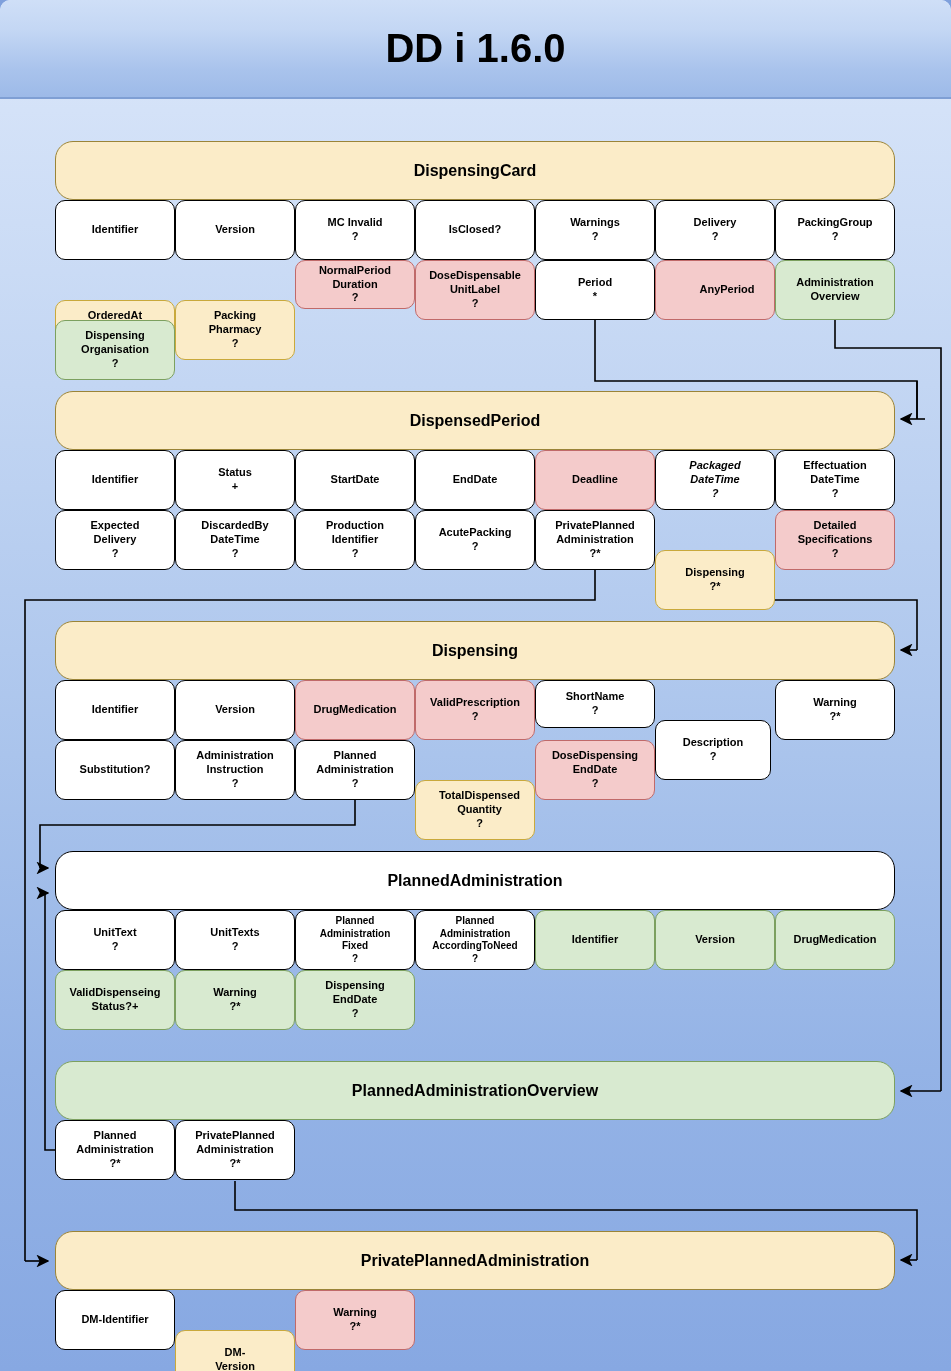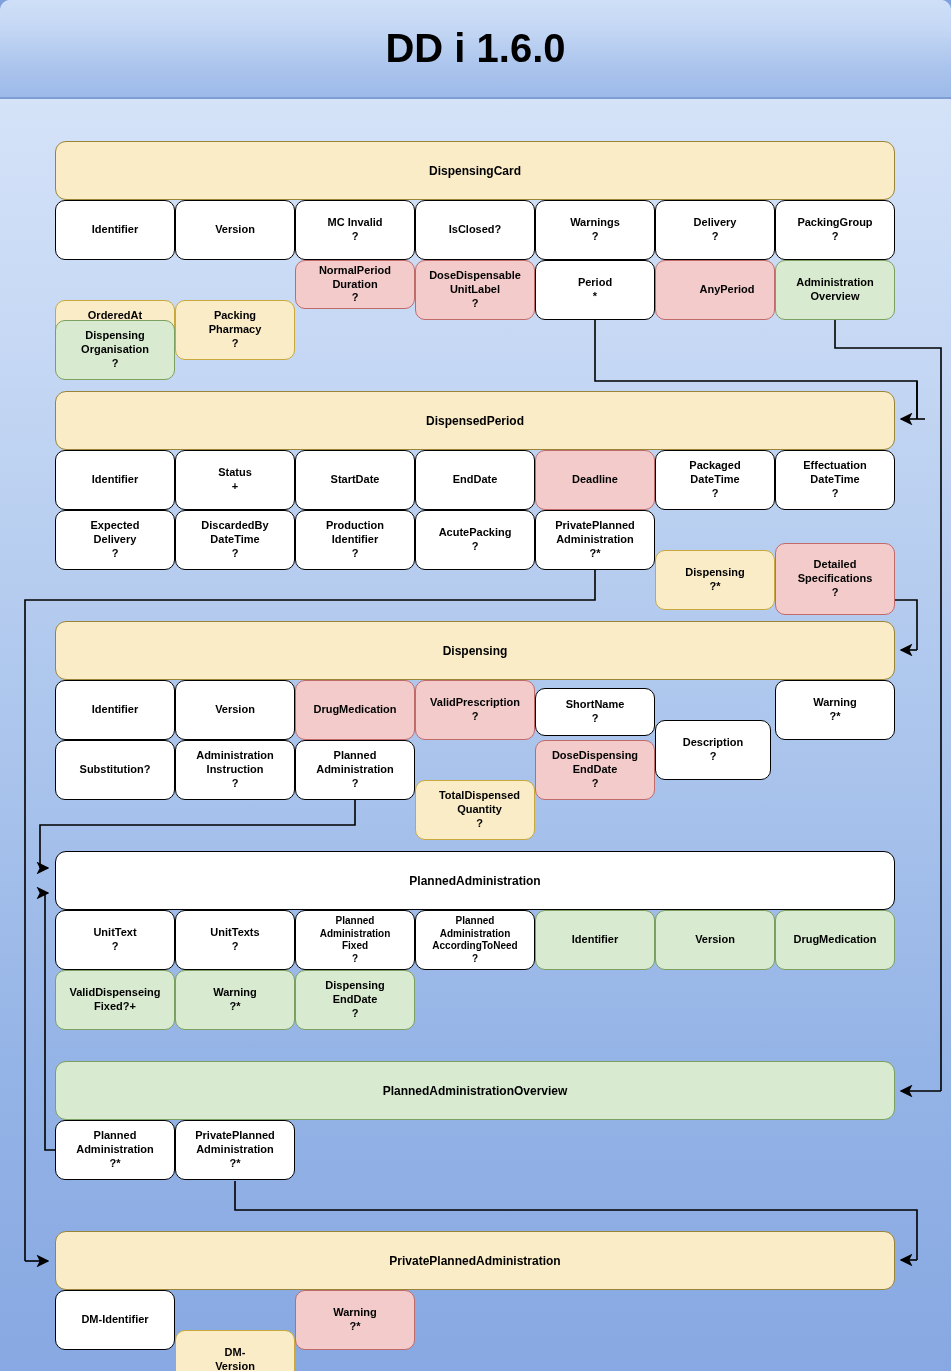--- a/index.html
+++ b/index.html
@@ -32,22 +32,22 @@
   
   #diagram { position: absolute; left: 0; top: 0; width: 951px; height: 1371px; }
   #wires { position: absolute; left: 0; top: 0; width: 951px; height: 1371px; pointer-events: none; }
 
   .grp { position: absolute; }
   .hdr {
     position: absolute;
     display: flex; align-items: center; justify-content: center;
     text-align: center;
     border: 1px solid #9a8438;
-    border-radius: 11px;
-    font-size: 12px; font-weight: bold; color: #000;
+    border-radius: 18px;
+    font-size: 16px; font-weight: bold; color: #000;
     background: #fbecc8;
   }
   .hdr.green { background: #d8ead0; border-color: #7ca05f; }
   .hdr.white { background: #ffffff; border-color: #000000; }
 
   .cell {
     position: absolute;
     display: flex; align-items: center; justify-content: center;
     text-align: center; line-height: 1.25;
     border: 1px solid #000;
@@ -148,21 +148,21 @@
 
     <div class="grp">
       <div class="hdr" style="left:55px; top:391px; width:840px; height:59px;">DispensedPeriod</div>
 
       <div class="cell white" style="left:55px;  top:450px; width:120px; height:60px;">Identifier</div>
       <div class="cell white" style="left:175px; top:450px; width:120px; height:60px;">Status
 +</div>
       <div class="cell white" style="left:295px; top:450px; width:120px; height:60px;">StartDate</div>
       <div class="cell white" style="left:415px; top:450px; width:120px; height:60px;">EndDate</div>
       <div class="cell red" style="left:535px; top:450px; width:120px; height:60px;">Deadline</div>
-      <div class="cell white" style="left:655px; top:450px; width:120px; height:60px;">Packaged
+      <div class="cell white" style="left:655px; top:450px; width:120px; height:60px;font-style:italic;">Packaged
 DateTime
 ?</div>
       <div class="cell white" style="left:775px; top:450px; width:120px; height:60px;">Effectuation
 DateTime
 ?</div>
 
       <div class="cell white" style="left:55px;  top:510px; width:120px; height:60px;">Expected
 Delivery
 ?</div>
       <div class="cell white" style="left:175px; top:510px; width:120px; height:60px;">DiscardedBy
@@ -171,34 +171,34 @@
       <div class="cell white" style="left:295px; top:510px; width:120px; height:60px;">Production
 Identifier
 ?</div>
       <div class="cell white" style="left:415px; top:510px; width:120px; height:60px;">AcutePacking
 ?</div>
       <div class="cell white" style="left:535px; top:510px; width:120px; height:60px;">PrivatePlanned
 Administration
 ?*</div>
       <div class="cell yellow" style="left:655px; top:510px; width:120px; height:60px;">Dispensing
 ?*</div>
-      <div class="cell red" style="left:775px; top:510px; width:120px; height:72px;margin-top:33px;">Detailed
+      <div class="cell red" style="left:775px; top:510px; width:120px; height:60px;">Detailed
 Specifications
 ?</div>
     </div>
 
     <div class="grp">
       <div class="hdr" style="left:55px; top:621px; width:840px; height:59px;">Dispensing</div>
 
       <div class="cell white" style="left:55px;  top:680px; width:120px; height:60px;">Identifier</div>
       <div class="cell white" style="left:175px; top:680px; width:120px; height:60px;">Version</div>
       <div class="cell red" style="left:295px; top:680px; width:120px; height:60px;">DrugMedication</div>
       <div class="cell red" style="left:415px; top:680px; width:120px; height:60px;">ValidPrescription
 ?</div>
-      <div class="cell white" style="left:535px; top:680px; width:120px; height:48px;margin-top:8px;">ShortName
+      <div class="cell white" style="left:535px; top:680px; width:120px; height:48px;">ShortName
 ?</div>
       <div class="cell white" style="left:655px; top:680px; width:116px; height:60px;margin-top:40px;">Description
 ?</div>
       <div class="cell white" style="left:775px; top:680px; width:120px; height:60px;">Warning
 ?*</div>
 
       <div class="cell white" style="left:55px;  top:740px; width:120px; height:60px;">Substitution?</div>
       <div class="cell white" style="left:175px; top:740px; width:120px; height:60px;">Administration
 Instruction
 ?</div>
@@ -226,21 +226,21 @@
 ?</div>
       <div class="cell white small" style="left:415px; top:910px; width:120px; height:60px;">Planned
 Administration
 AccordingToNeed
 ?</div>
       <div class="cell green" style="left:535px; top:910px; width:120px; height:60px;">Identifier</div>
       <div class="cell green" style="left:655px; top:910px; width:120px; height:60px;">Version</div>
       <div class="cell green" style="left:775px; top:910px; width:120px; height:60px;">DrugMedication</div>
 
       <div class="cell green" style="left:55px;  top:970px; width:120px; height:60px;">ValidDispenseing
-Fixed?+</div>
+Status?+</div>
       <div class="cell green" style="left:175px; top:970px; width:120px; height:60px;">Warning
 ?*</div>
       <div class="cell green" style="left:295px; top:970px; width:120px; height:60px;">Dispensing
 EndDate
 ?</div>
     </div>
 
     <div class="grp">
       <div class="hdr green" style="left:55px; top:1061px; width:840px; height:59px;">PlannedAdministrationOverview</div>
 

